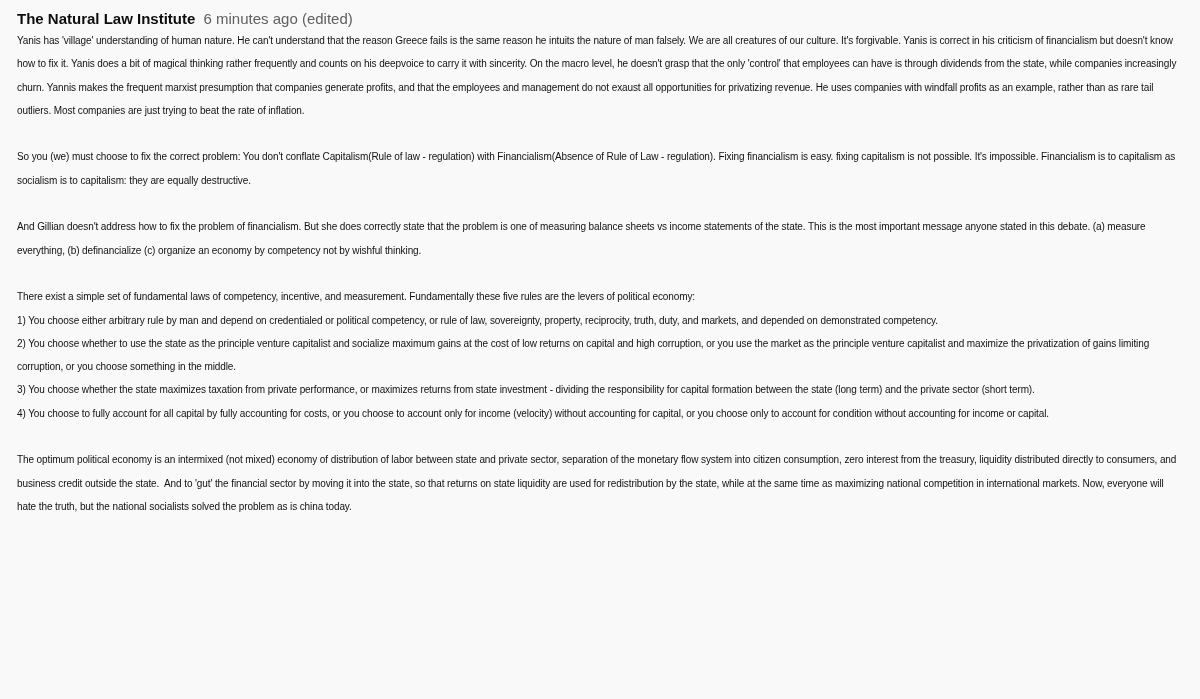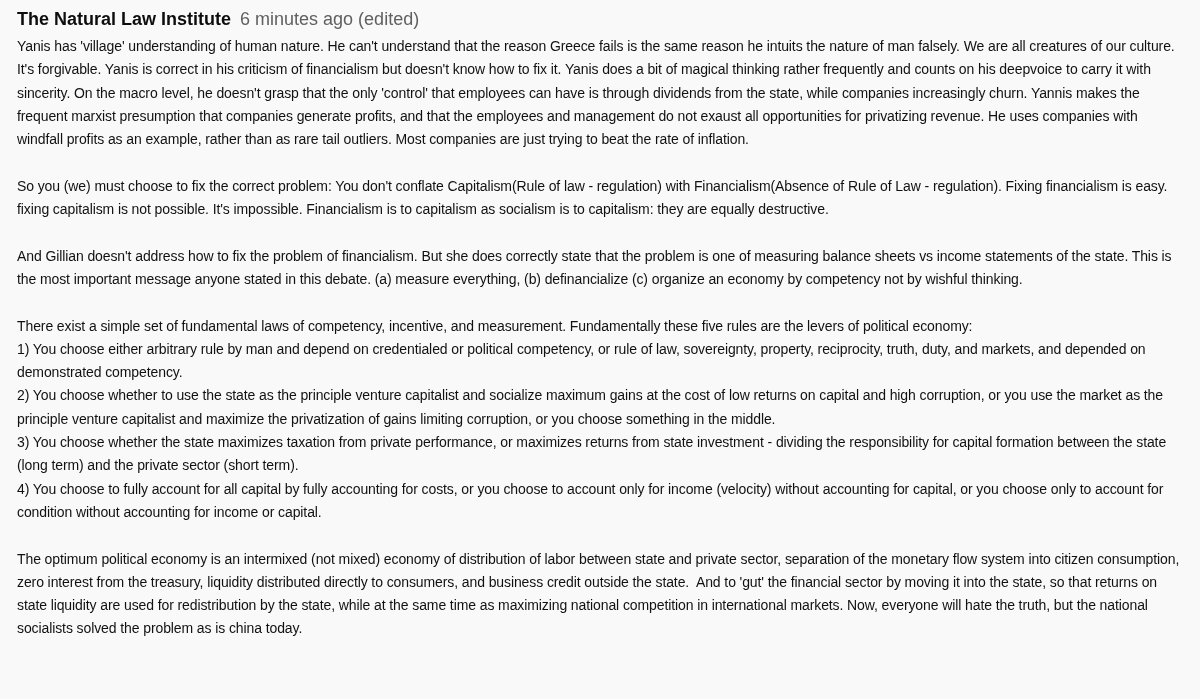--- a/index.html
+++ b/index.html
@@ -11,38 +11,37 @@
     height: 699px;
     background: #f9f9f9;
     font-family: "Liberation Sans", sans-serif;
     color: #111111;
     overflow: hidden;
   }
   .comment {
     padding: 9px 17px 0 17px;
   }
   .comment-header {
-    font-size: 18px;
+    font-size: 15px;
     line-height: 20px;
-    margin-bottom: 6px;
   }
   .comment-author {
     font-weight: 700;
     color: #0d0d0d;
     margin-right: 4px;
     cursor: pointer;
   }
   .comment-timestamp {
     color: #606060;
     font-weight: 400;
     cursor: pointer;
   }
   .comment-body p {
     margin: 0 0 23.3px 0;
-    font-size: 14px;
+    font-size: 10px;
     line-height: 23.3px;
     letter-spacing: -0.1px;
     white-space: pre-wrap;
     color: #111111;
   }
   .comment-body p:last-child {
     margin-bottom: 16px;
   }
 </style>
 </head>

